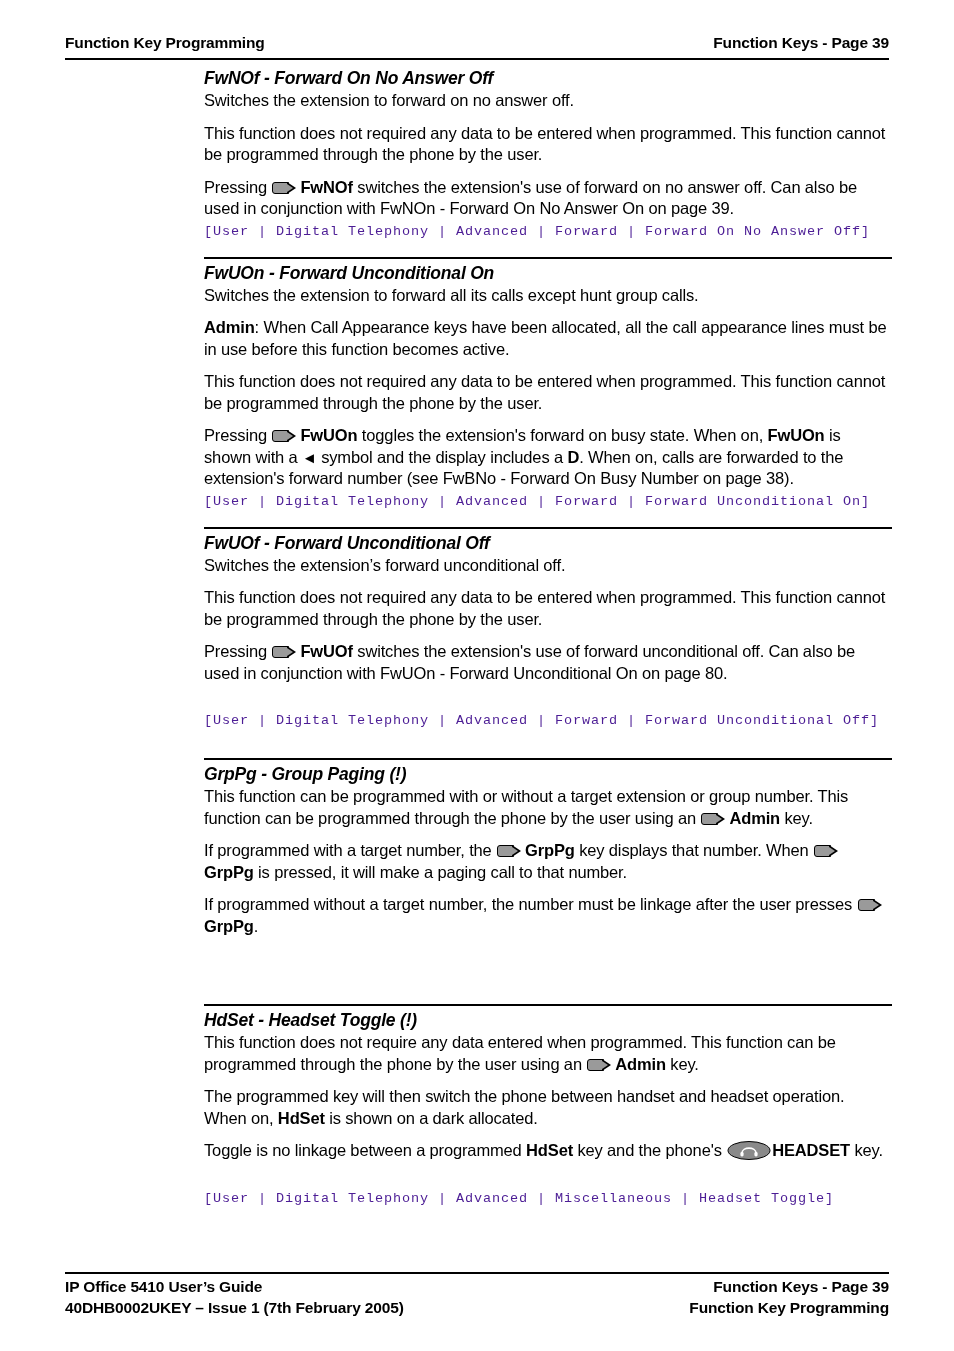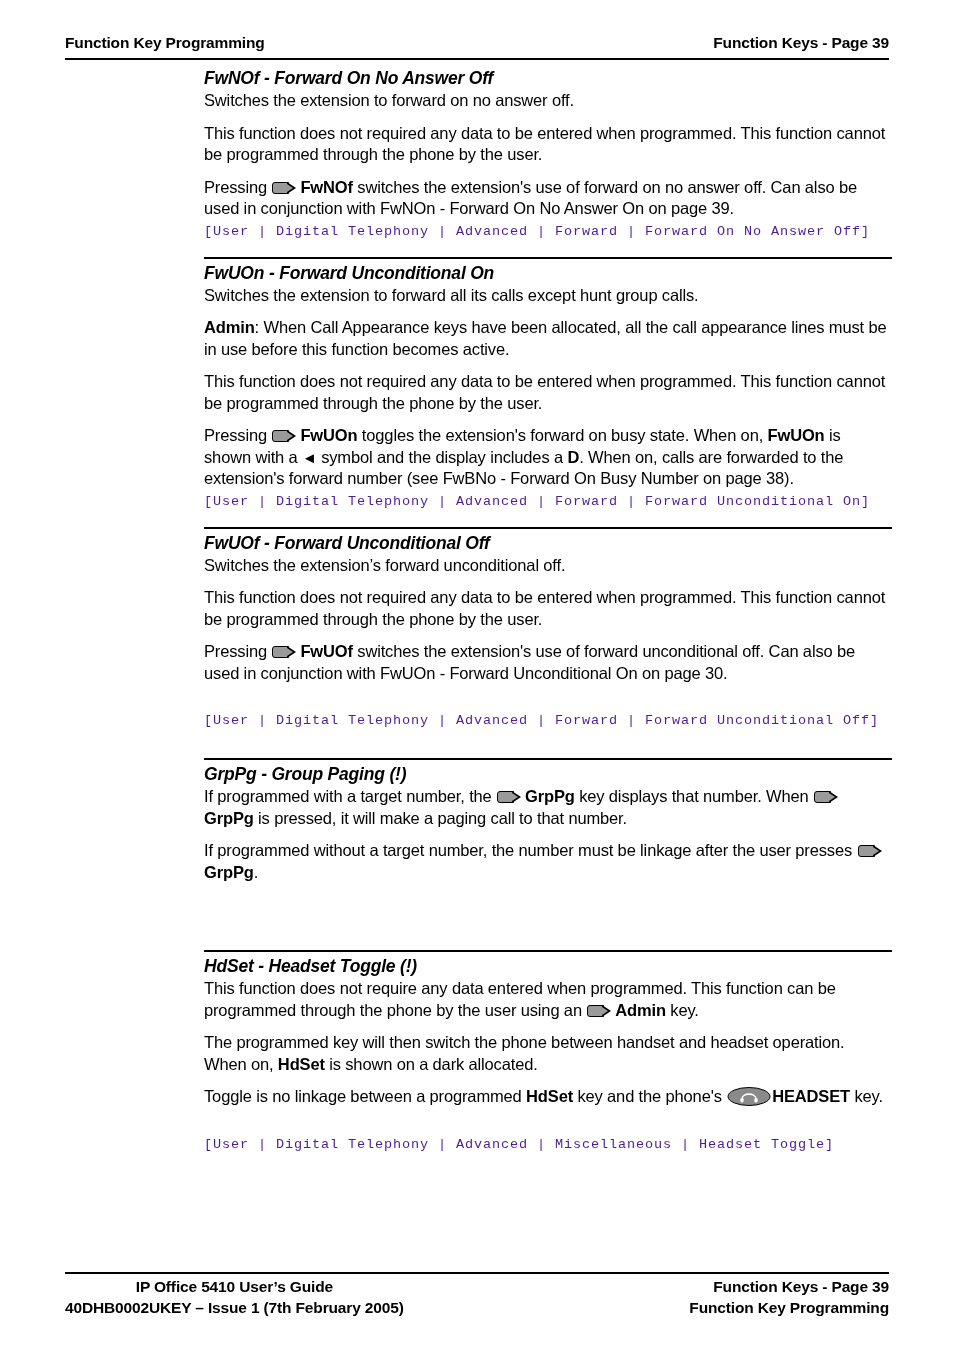--- a/index.html
+++ b/index.html
@@ -58,21 +58,21 @@
     left: 65px;
     top: 1276px;
     width: 824px;
     display: flex;
     justify-content: space-between;
     font-size: 15.5px;
     font-weight: bold;
     line-height: 21px;
     letter-spacing: -0.15px;
   }
-  .footer-left { text-align: center; }
+  .footer-left { text-align: left; }
   .footer-right { text-align: right; }
 
   
   .content {
     position: absolute;
     left: 203px;
     top: 64px;
     width: 688px;
   }
 
@@ -201,30 +201,31 @@
       <p class="path">[User | Digital Telephony | Advanced | Forward | Forward Unconditional On]</p>
     </div>
 
     <div class="spacer-sm"></div>
 
     <div class="section">
       <div class="section-rule"></div>
       <h2 class="section-title">FwUOf - Forward Unconditional Off</h2>
       <p class="para">Switches the extension’s forward unconditional off.</p>
       <p class="para">This function does not required any data to be entered when programmed. This function cannot be programmed through the phone by the user.</p>
-      <p class="para"><span>Pressing </span><span class="key-icon"><span class="body"></span><span class="tip"></span><span class="tip-in"></span></span><b>FwUOf</b><span> switches the extension's use of forward unconditional off. Can also be used in conjunction with FwUOn - Forward Unconditional On on page 30.</span></p>
+      <p class="para"><span>Pressing </span><span class="key-icon"><span class="body"></span><span class="tip"></span><span class="tip-in"></span></span><b>FwUOf</b><span> switches the extension's use of forward unconditional off. Can also be used in conjunction with FwUOn - Forward Unconditional On on page 80.</span></p>
       <div class="spacer-sm"></div>
       <p class="path">[User | Digital Telephony | Advanced | Forward | Forward Unconditional Off]</p>
     </div>
 
     <div class="spacer-md"></div>
 
     <div class="section">
       <div class="section-rule"></div>
       <h2 class="section-title">GrpPg - Group Paging (!)</h2>
+      <p class="para"><span>This function can be programmed with or without a target extension or group number. This function can be programmed through the phone by the user using an </span><span class="key-icon"><span class="body"></span><span class="tip"></span><span class="tip-in"></span></span><b>Admin</b><span> key.</span></p>
       <p class="para"><span>If programmed with a target number, the </span><span class="key-icon"><span class="body"></span><span class="tip"></span><span class="tip-in"></span></span><b>GrpPg</b><span> key displays that number. When </span><span class="key-icon"><span class="body"></span><span class="tip"></span><span class="tip-in"></span></span><b>GrpPg</b><span> is pressed, it will make a paging call to that number.</span></p>
       <p class="para"><span>If programmed without a target number, the number must be linkage after the user presses </span><span class="key-icon"><span class="body"></span><span class="tip"></span><span class="tip-in"></span></span><b>GrpPg</b><span>.</span></p>
       <div class="spacer-sm"></div>
     </div>
 
     <div class="spacer-lg"></div>
 
     <div class="section">
       <div class="section-rule"></div>
       <h2 class="section-title">HdSet - Headset Toggle (!)</h2>

